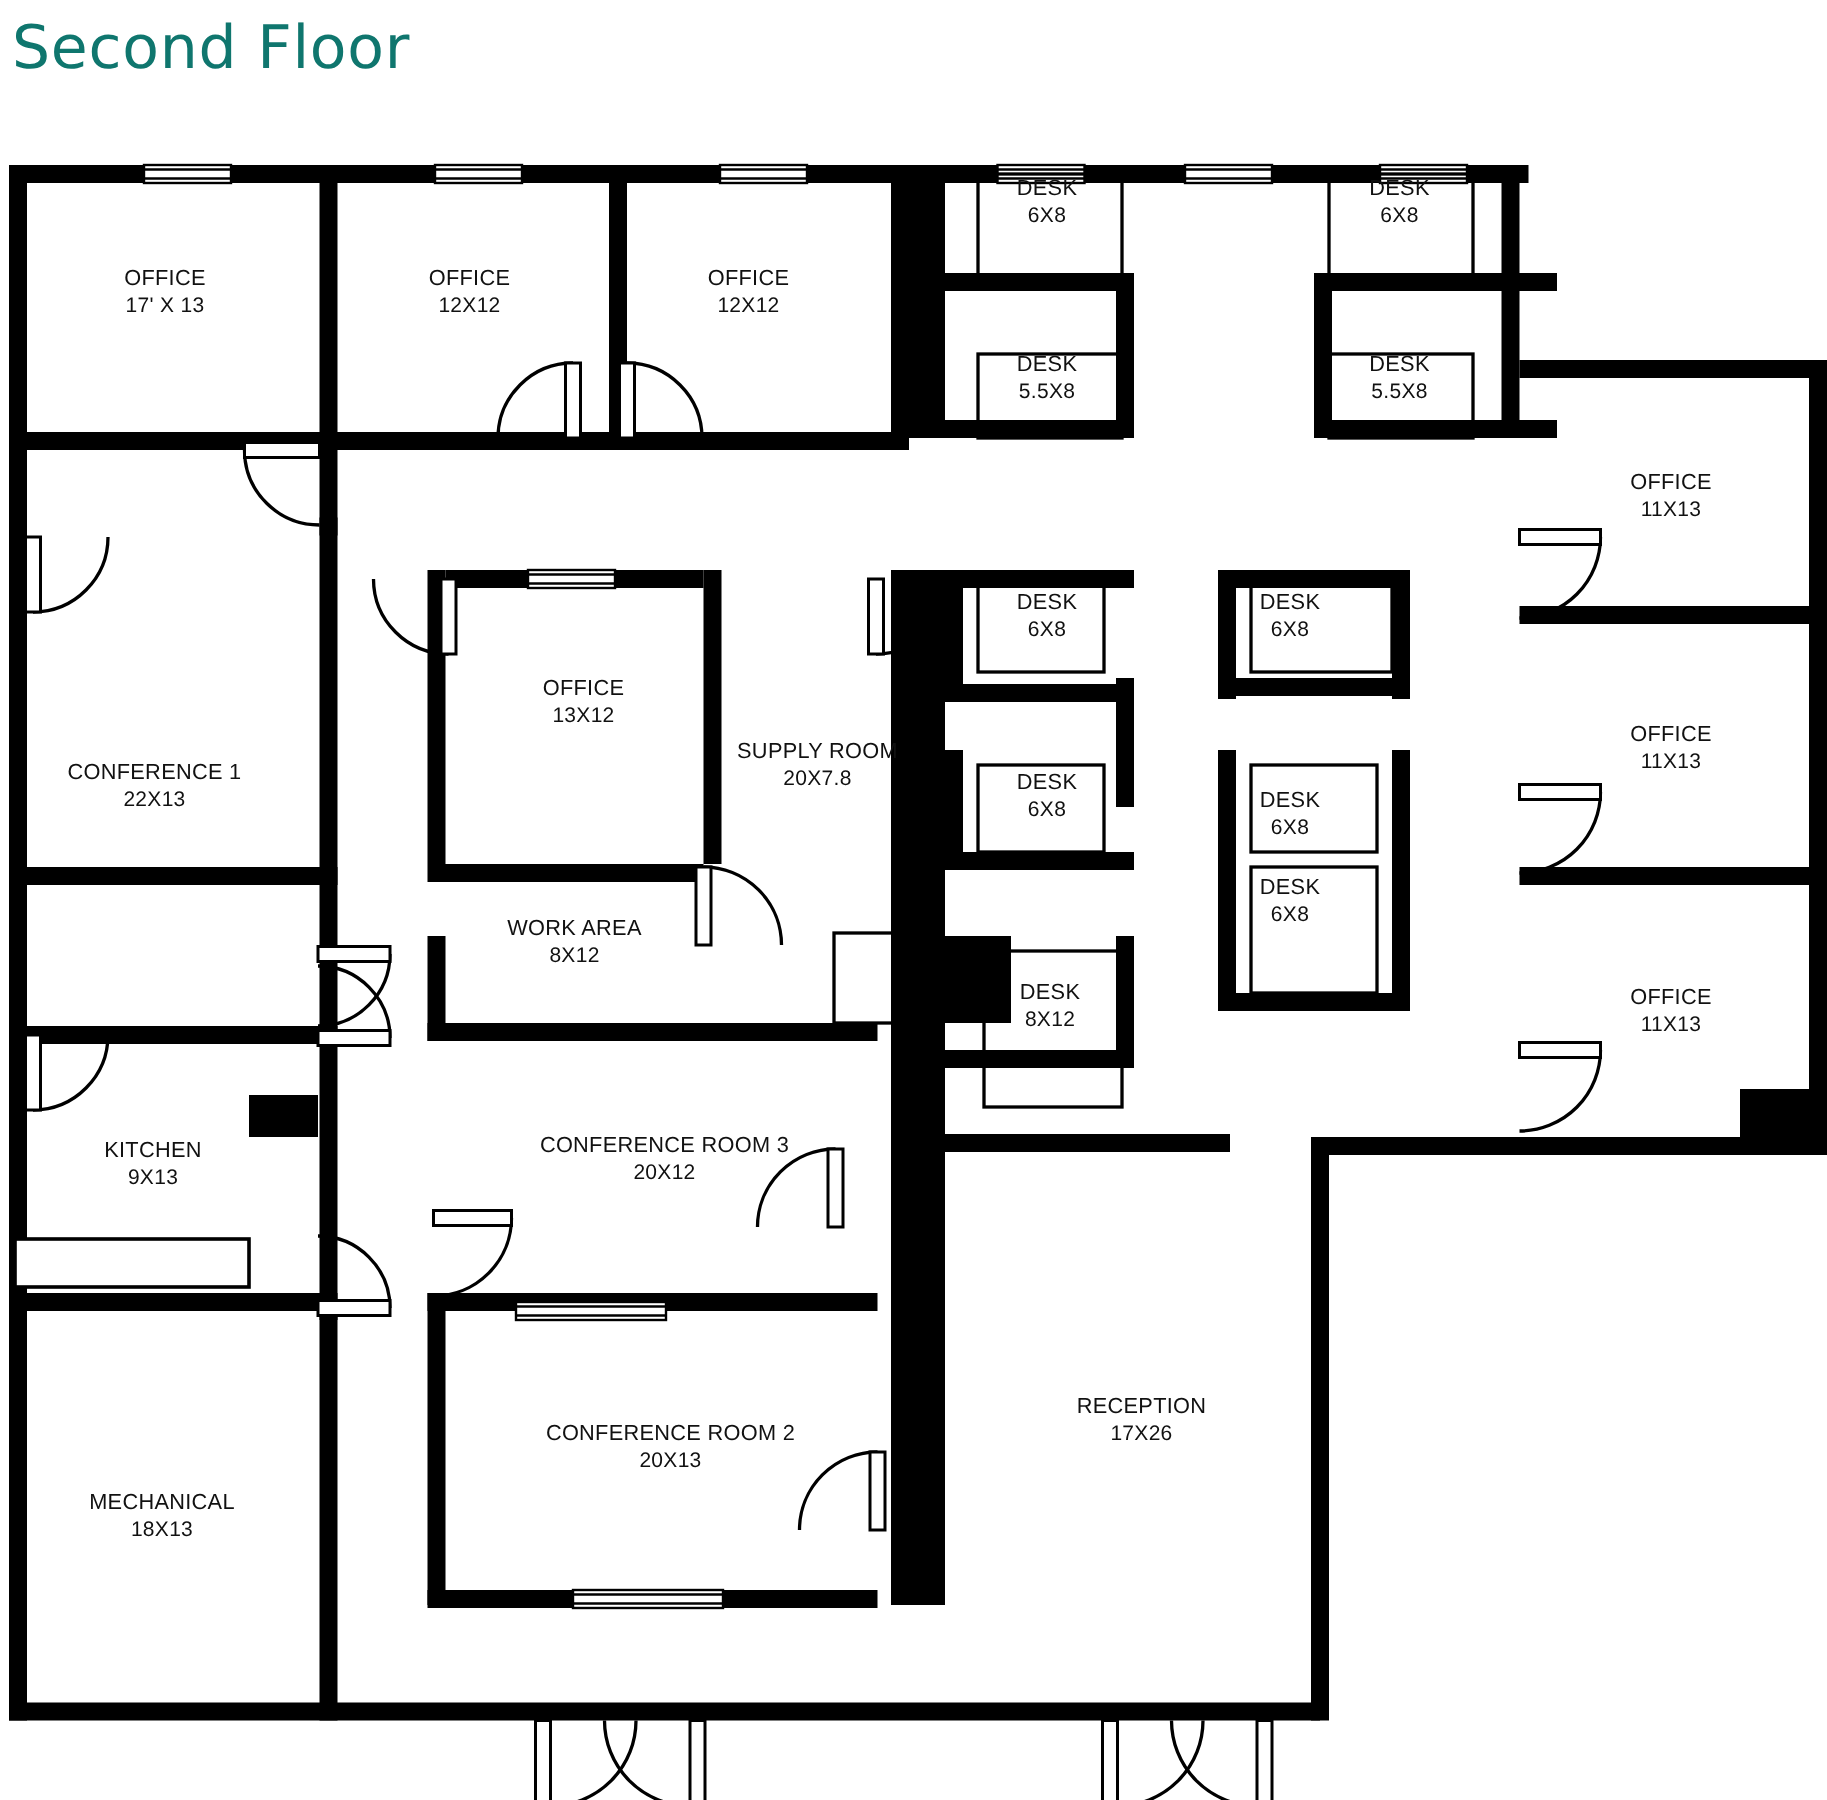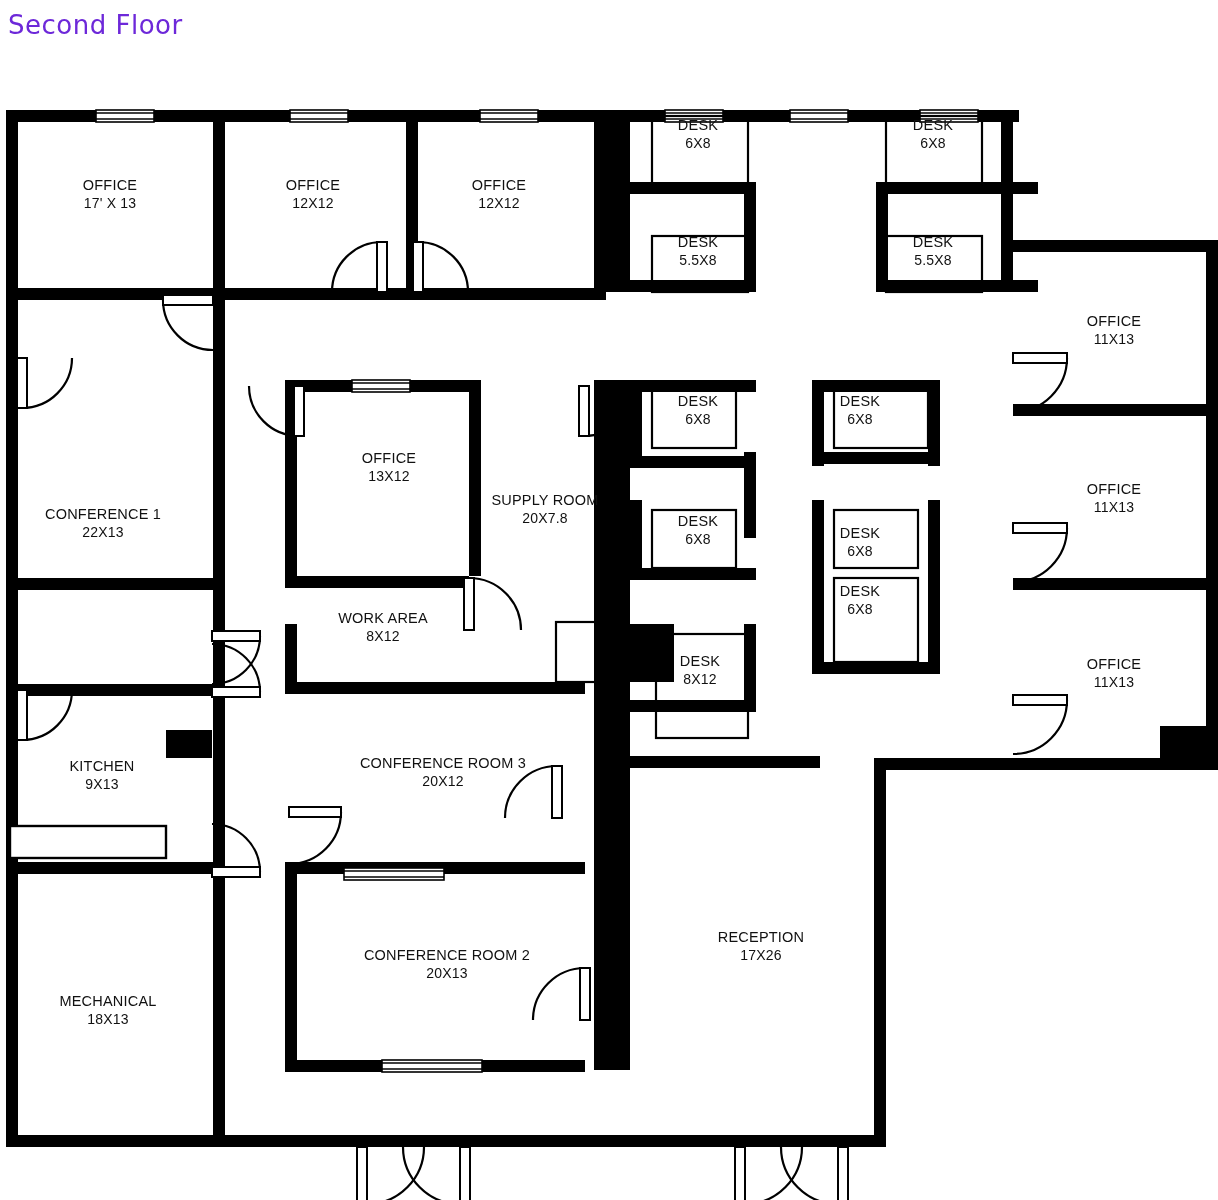--- a/index.html
+++ b/index.html
@@ -12,23 +12,23 @@
     height: 1200px;
     font-family: "Liberation Sans", sans-serif;
     position: relative;
     overflow: hidden;
   }
   #floorplan-title {
     position: absolute;
     left: 8px;
     top: 12px;
     font-family: "DejaVu Sans", sans-serif;
-    font-size: 26px;
+    font-size: 40px;
     font-weight: 400;
-    color: #6d28d9;
+    color: #0f766e;
     letter-spacing: 0.5px;
     line-height: 1;
   }
   #plan-stage {
     position: absolute;
     left: 0;
     top: 0;
     width: 1218px;
     height: 1200px;
   }

